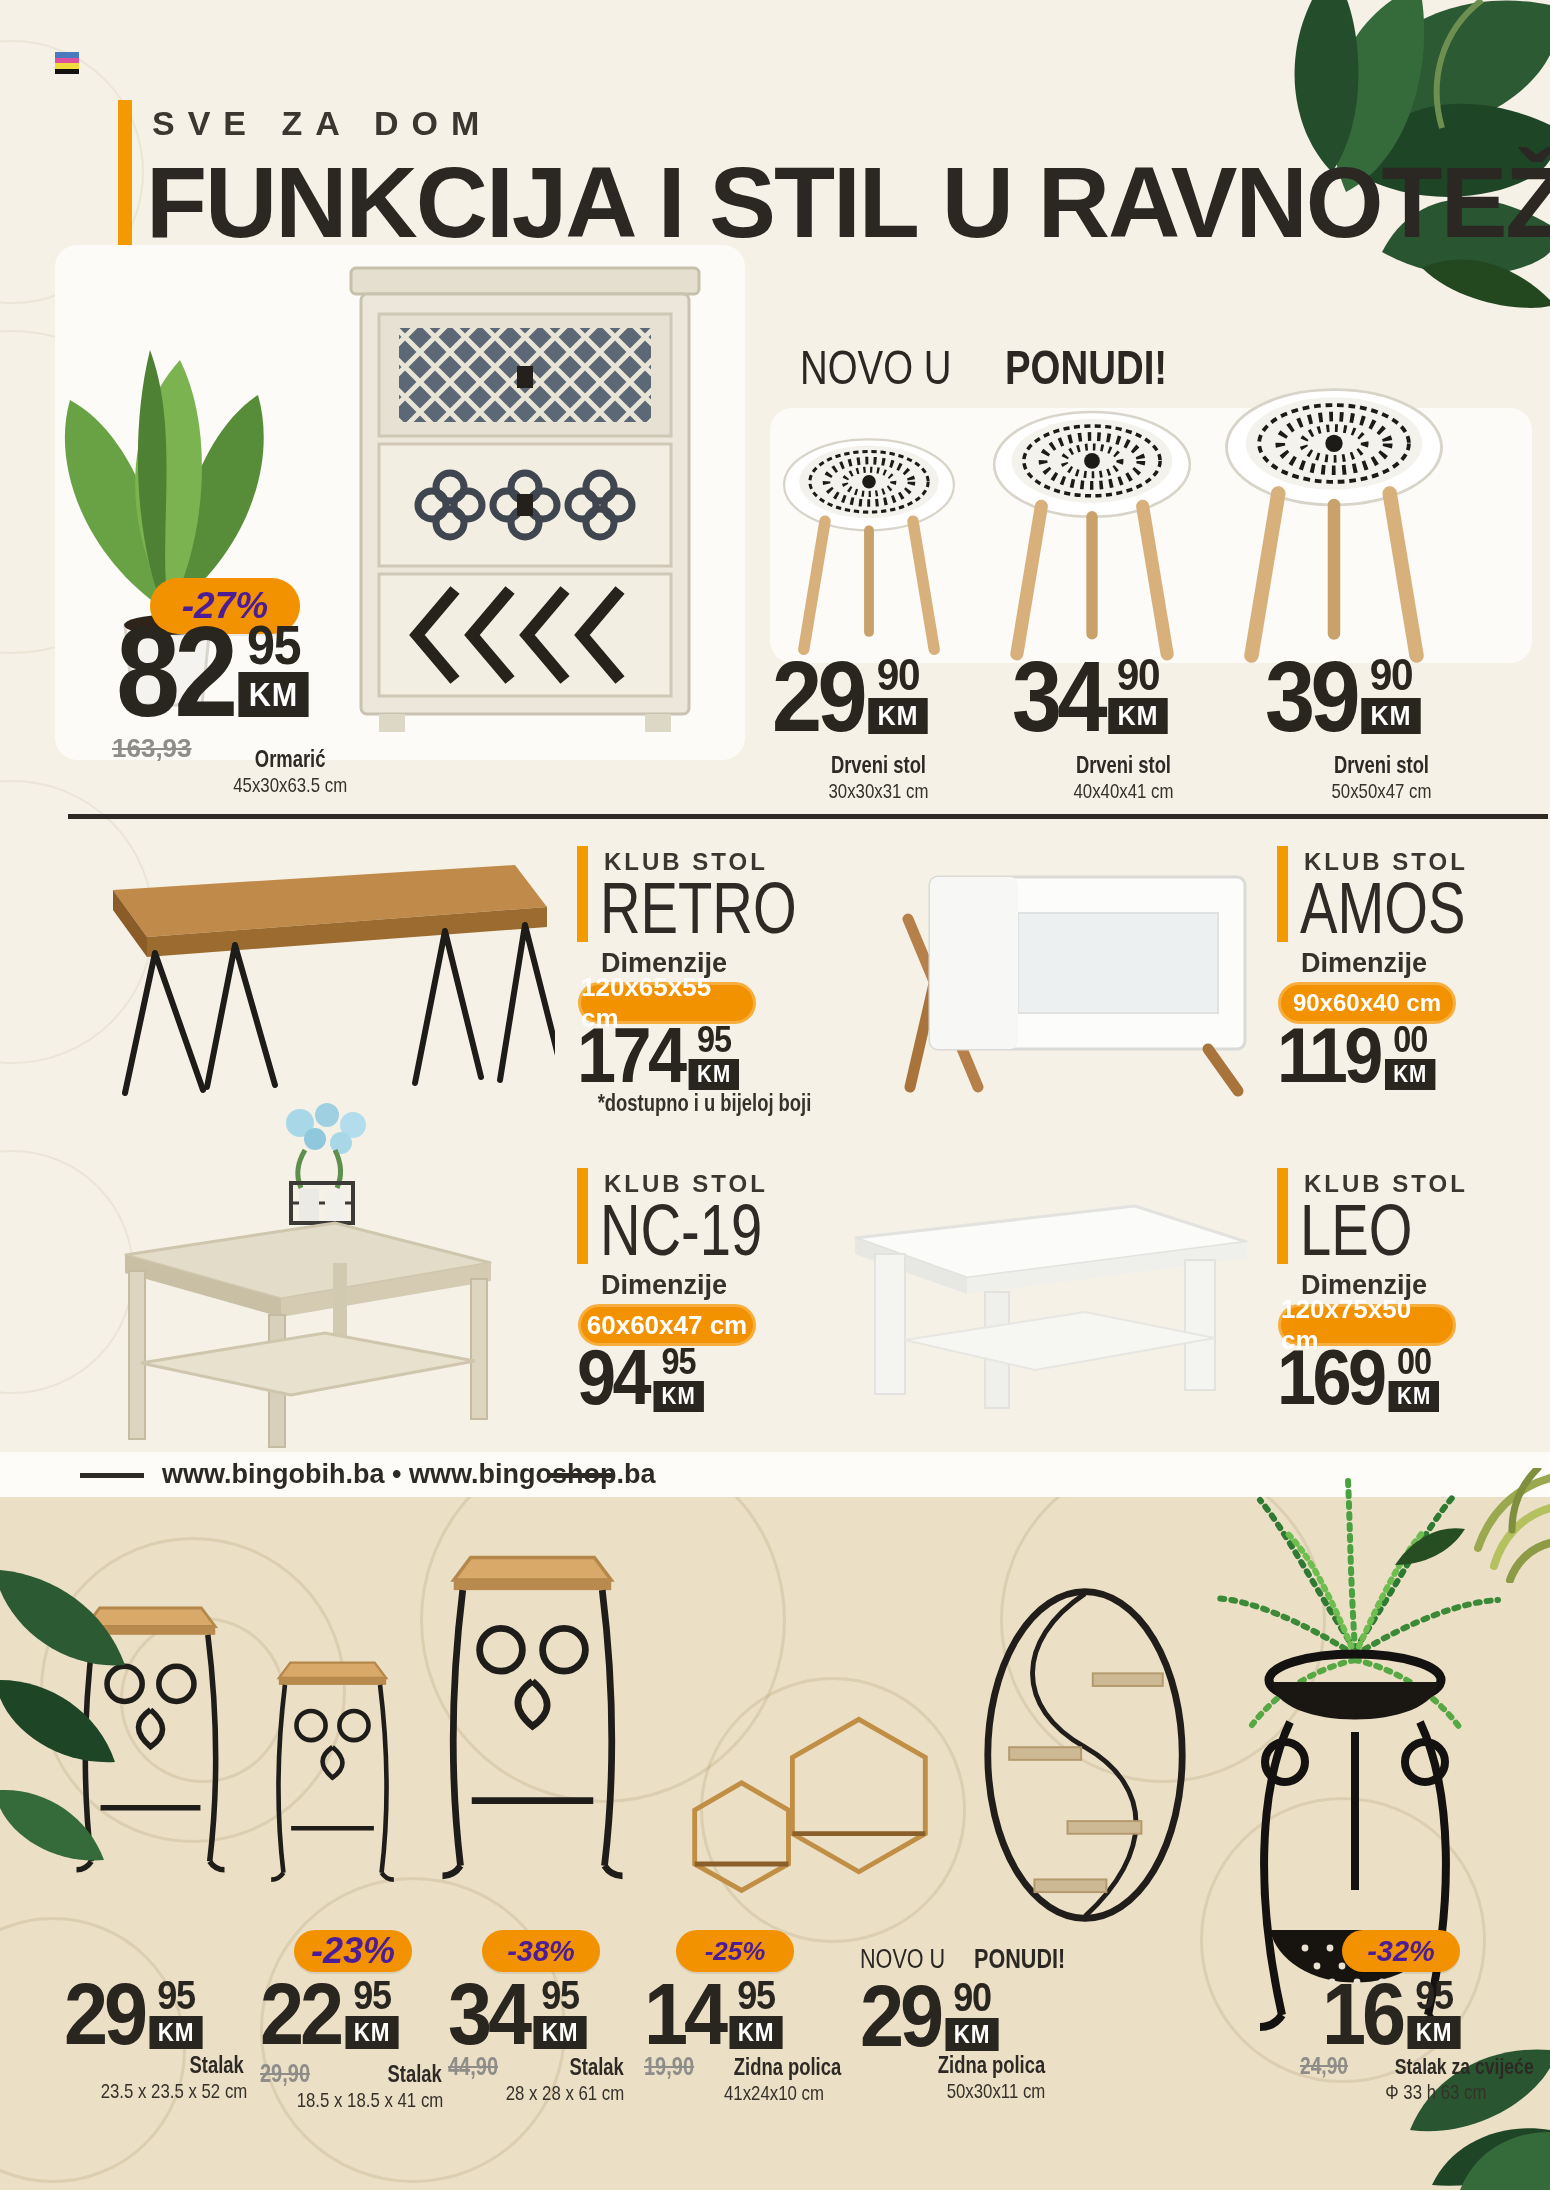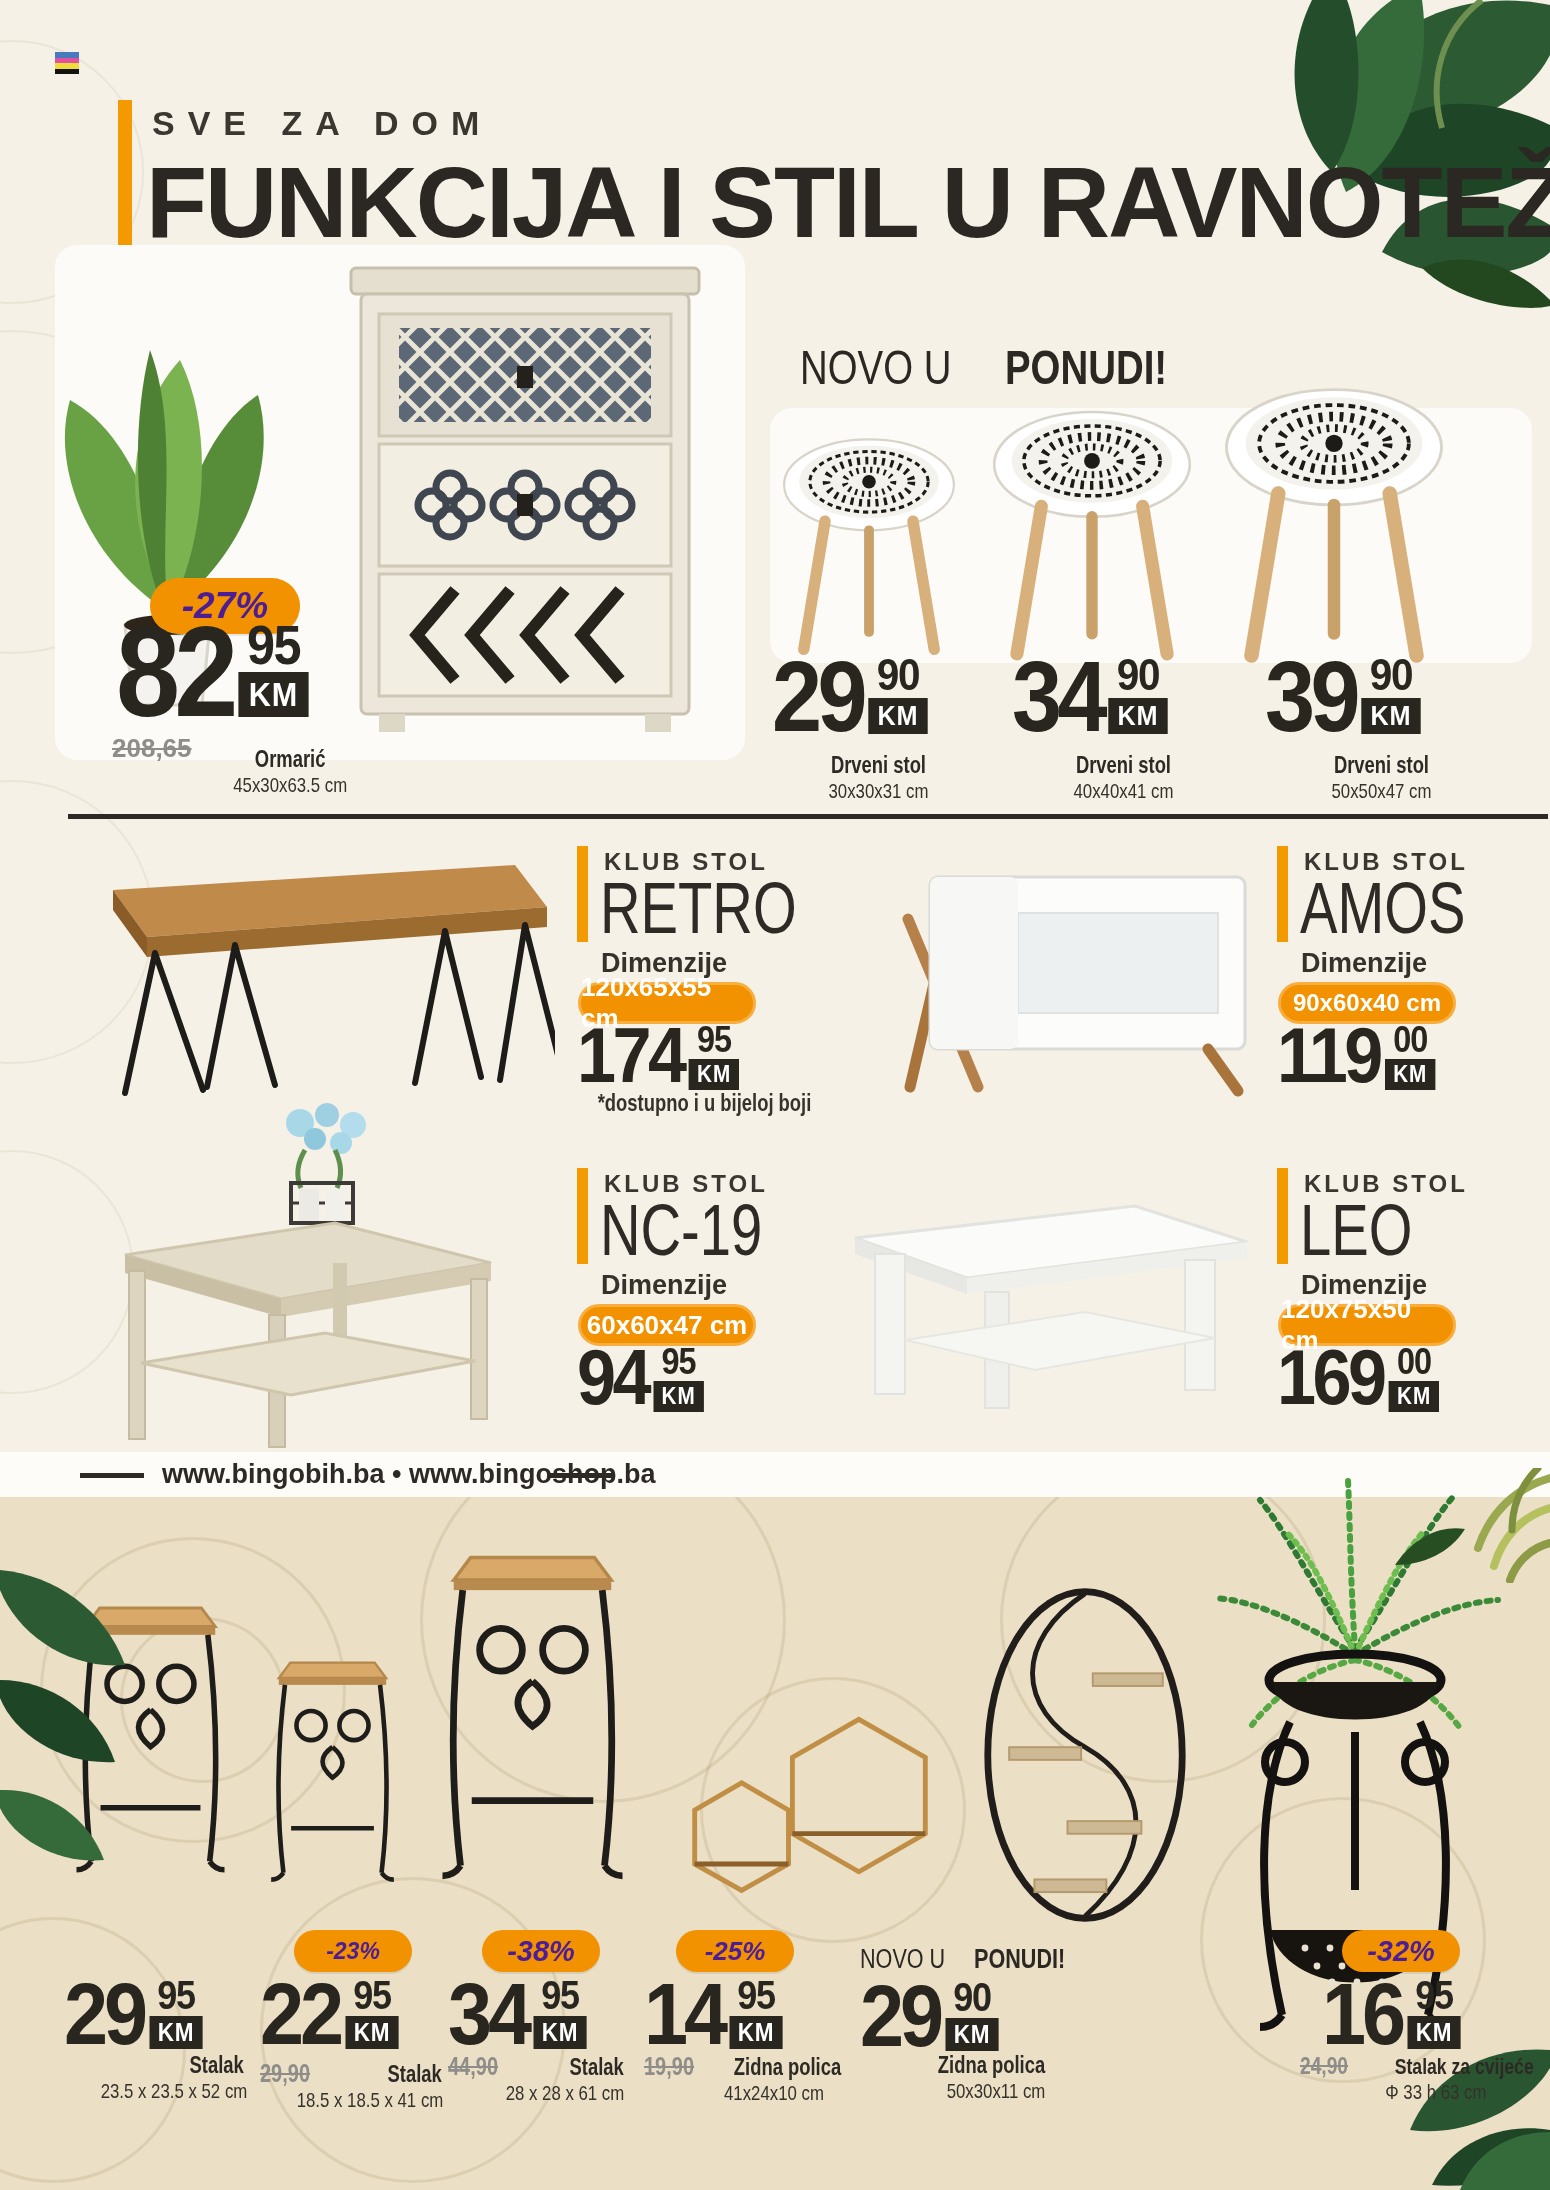--- a/index.html
+++ b/index.html
@@ -152,21 +152,21 @@
   </svg>
 
   <div class="badge" style="left:150px;top:578px;width:150px;height:56px;font-size:37px;">-27%</div>
   <div class="price size-hero" style="left:116px;top:620px;">
     <span class="p-int">82</span>
     <span class="p-side">
       <span class="p-cents">95</span>
       <span class="p-km">KM</span>
     </span>
   </div>
-  <div class="abs old" style="left:112px;top:733px;">208,65</div>
+  <div class="abs old" style="left:112px;top:733px;">163,93</div>
   <div class="abs" style="left:200px;top:746px;width:180px;text-align:center;">
     <span class="cap-name condc">Ormarić</span><br>
     <span class="cap-dims condc">45x30x63.5 cm</span>
   </div>
 
   <div class="abs novo" style="left:800px;top:340px;font-size:48px;">
     <span class="nr condl">NOVO U</span>
     <span class="nb condl" style="margin-left:2px;">PONUDI!</span>
   </div>
 
@@ -501,21 +501,21 @@
         <span class="p-km">KM</span>
       </span>
   </div>
   <div class="bcol" style="left:64px;top:2046px;width:180px;">
     <div class="bline1 right-only">
         <span class="cap-name condr">Stalak</span>
       </div>
     <div class="bline2"><span class="cap-dims condr">23.5 x 23.5 x 52 cm</span></div>
   </div>
 
-  <div class="badge" style="left:294px;top:1930px;width:118px;height:42px;font-size:23px;">-23%</div>
+  <div class="badge" style="left:294px;top:1930px;width:118px;height:42px;font-size:36px;">-23%</div>
   <div class="price size-bottom" style="left:260px;top:1978px;">
     <span class="p-int">22</span>
     <span class="p-side">
         <span class="p-cents">95</span>
         <span class="p-km">KM</span>
       </span>
   </div>
   <div class="bcol" style="left:260px;top:2046px;width:182px;margin-top:7px;">
     <div class="bline1">
         <span class="old condl" style="font-size:25px;">29,90</span>

